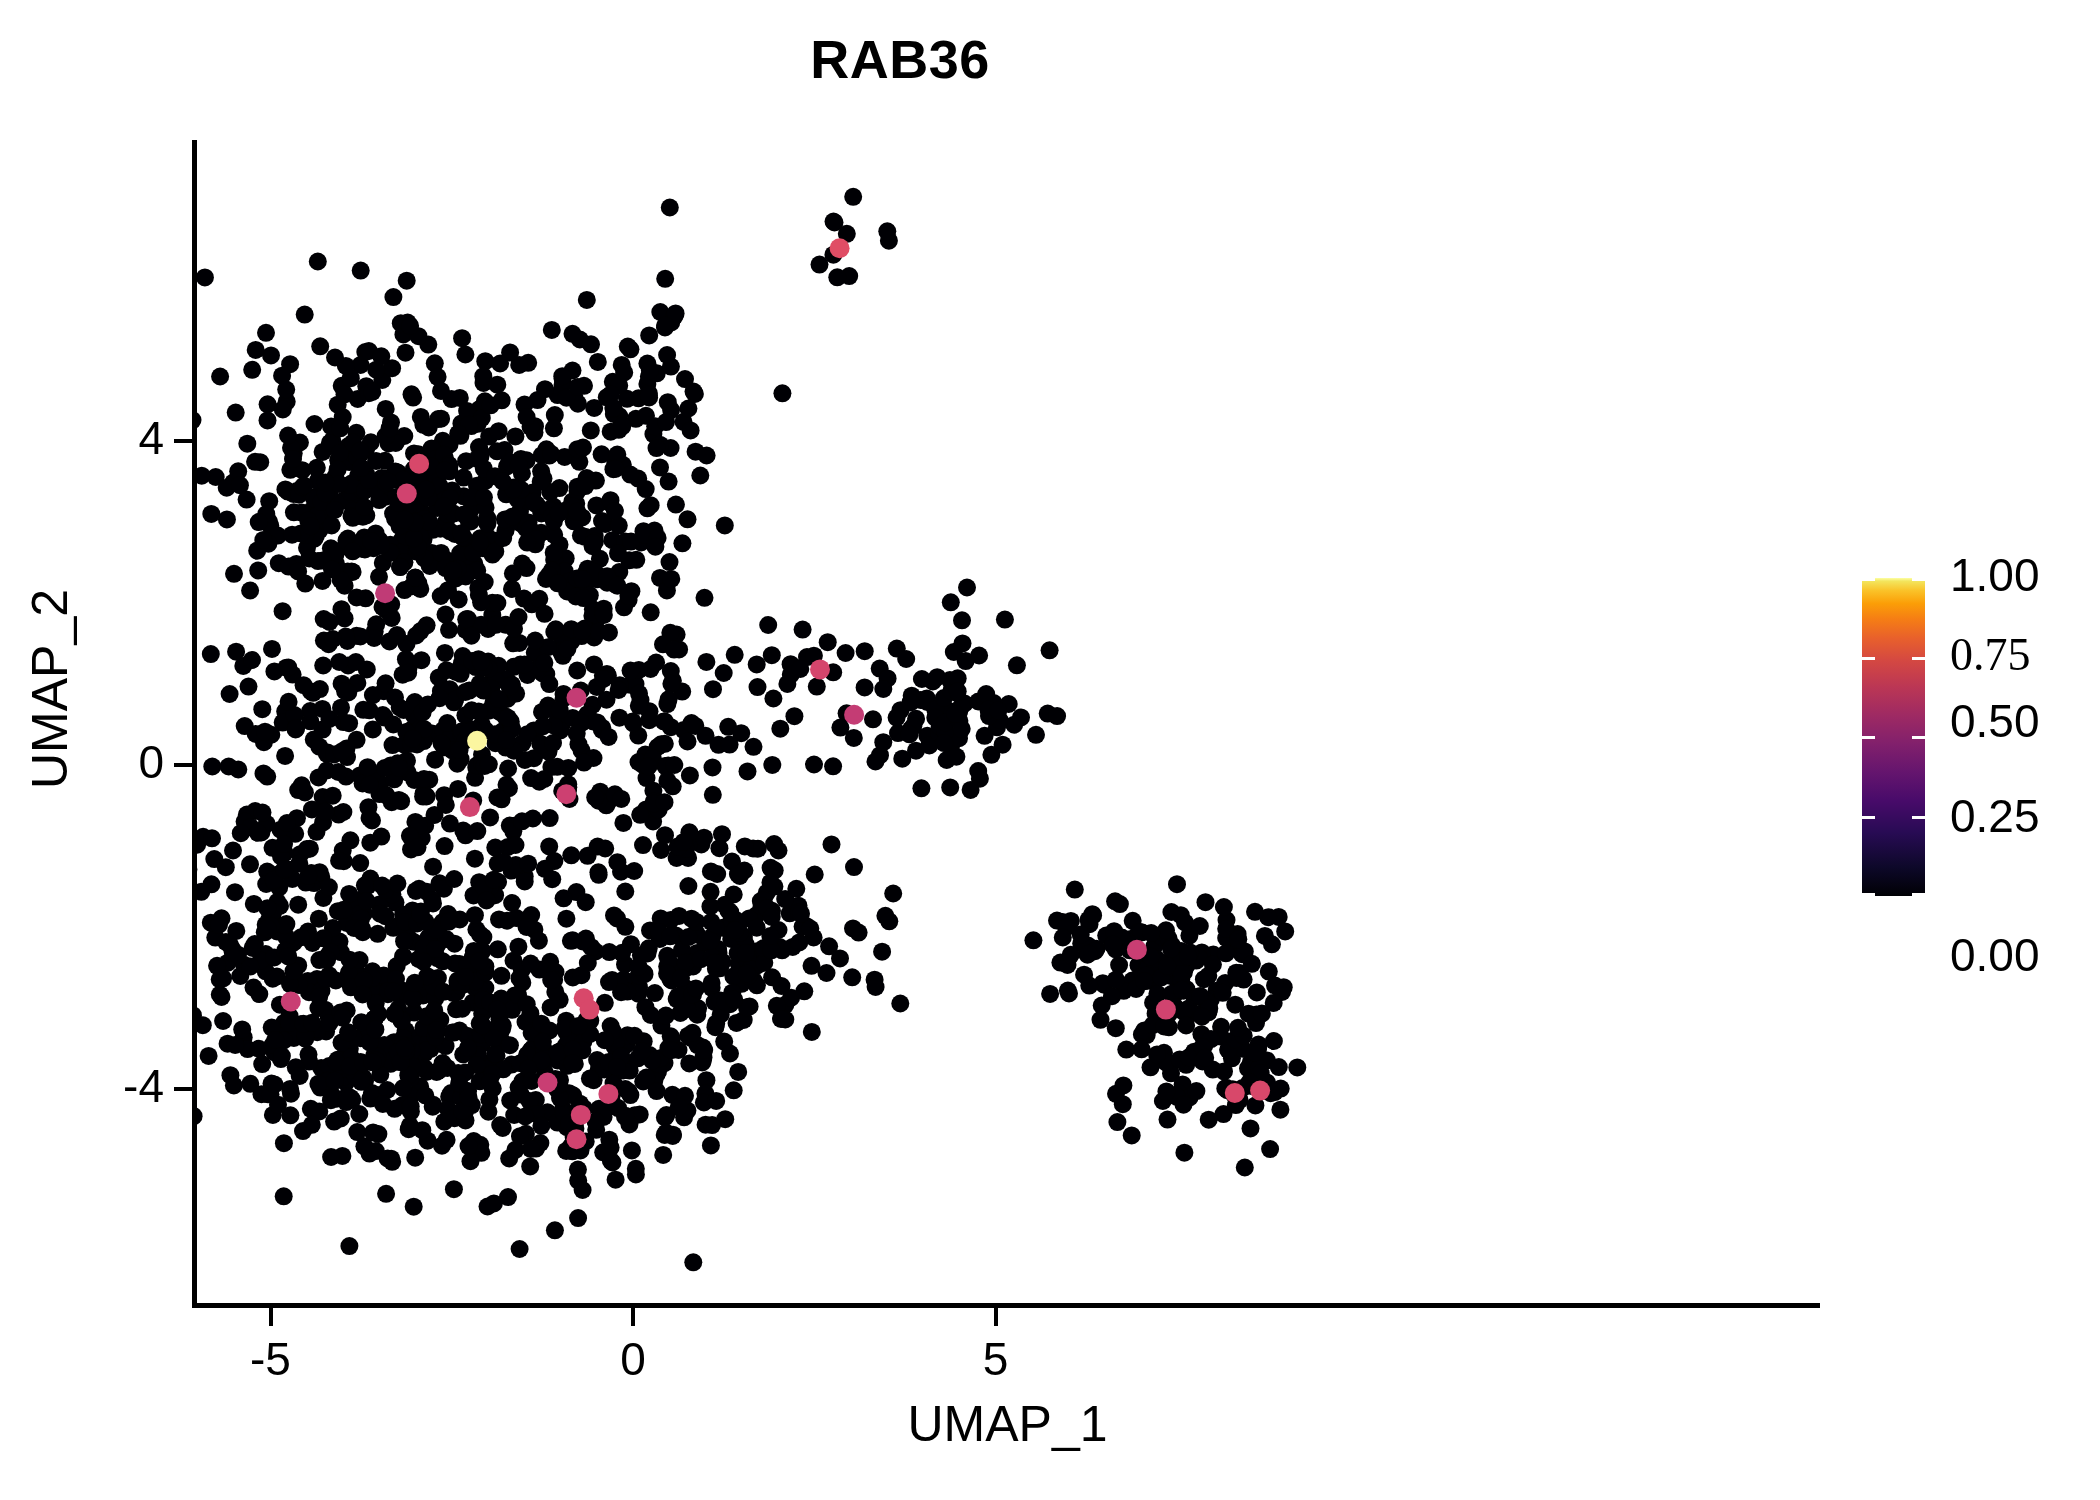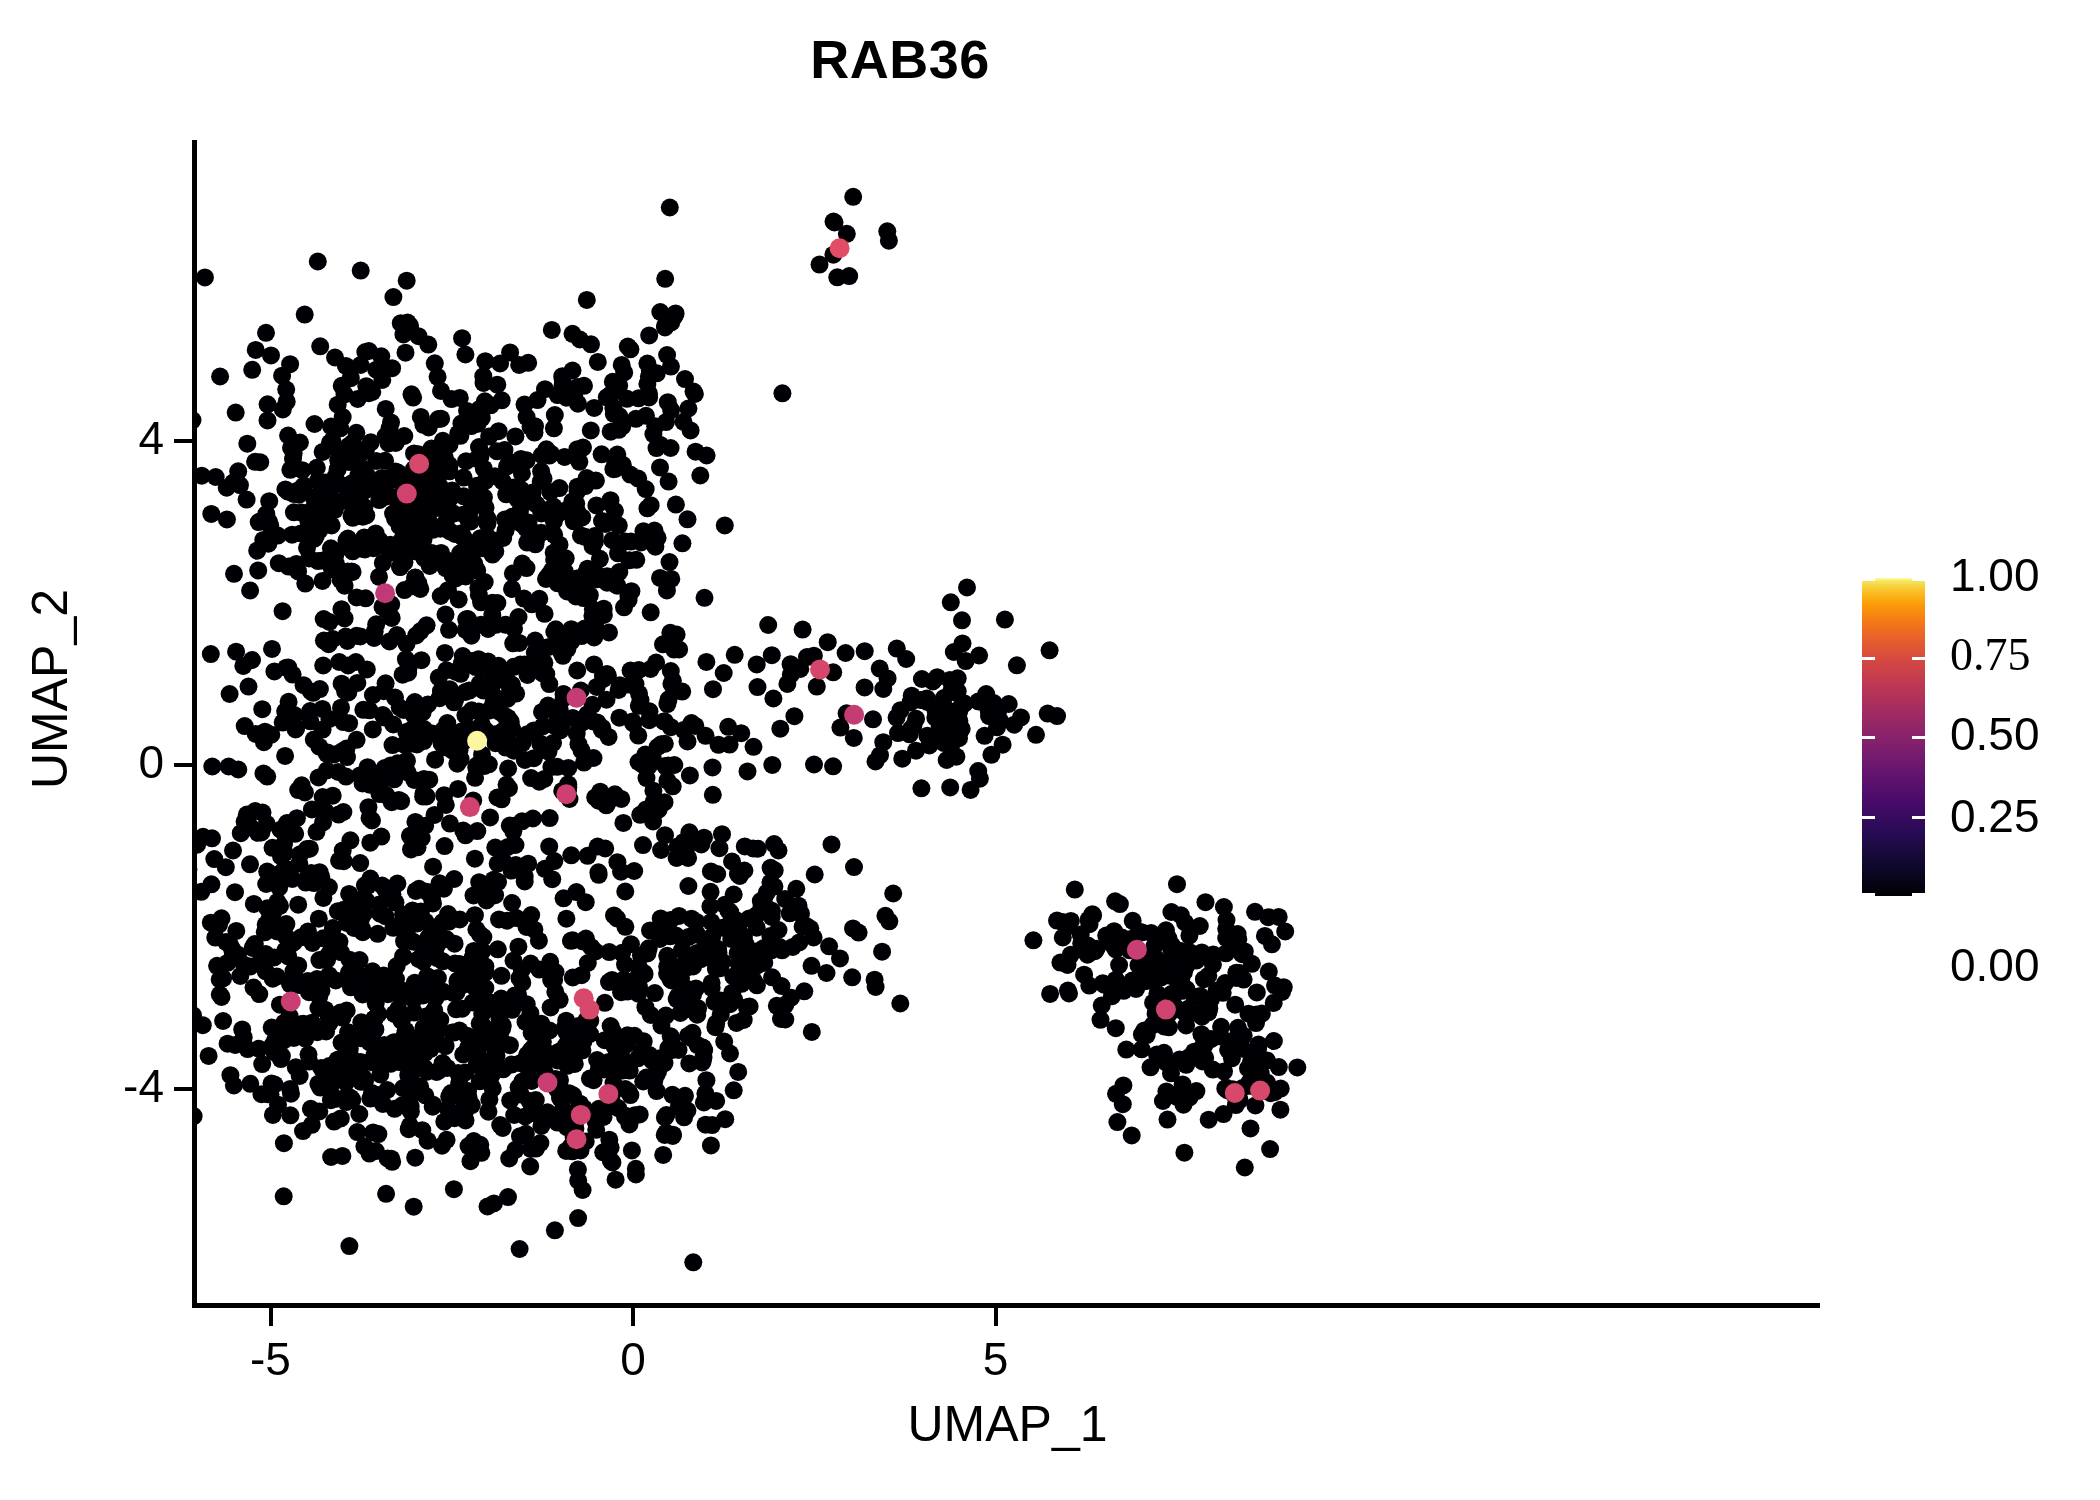--- a/index.html
+++ b/index.html
@@ -2728,23 +2728,23 @@
     <div id="legend-bar"></div>
     <div id="legend-ticks">
         <div class="legend-tick left" style="top: 0px;"></div>
         <div class="legend-tick right" style="top: 0px;"></div>
         <div class="legend-label" style="top: 0px;">1.00</div>
         <div class="legend-tick left" style="top: 78.5px;"></div>
         <div class="legend-tick right" style="top: 78.5px;"></div>
         <div class="legend-label" style="top: 79.5px; font-family: Liberation Serif, serif;">0.75</div>
         <div class="legend-tick left" style="top: 158px;"></div>
         <div class="legend-tick right" style="top: 158px;"></div>
-        <div class="legend-label" style="top: 159px;">0.50</div>
+        <div class="legend-label" style="top: 146px;">0.50</div>
         <div class="legend-tick left" style="top: 237.5px;"></div>
         <div class="legend-tick right" style="top: 237.5px;"></div>
         <div class="legend-label" style="top: 241px;">0.25</div>
         <div class="legend-tick left" style="top: 315px;"></div>
         <div class="legend-tick right" style="top: 315px;"></div>
-        <div class="legend-label" style="top: 316px; margin-top: 44px;">0.00</div>
+        <div class="legend-label" style="top: 306px; margin-top: 44px;">0.00</div>
       </div>
   </div>
 
 </div>
 
 </body></html>

